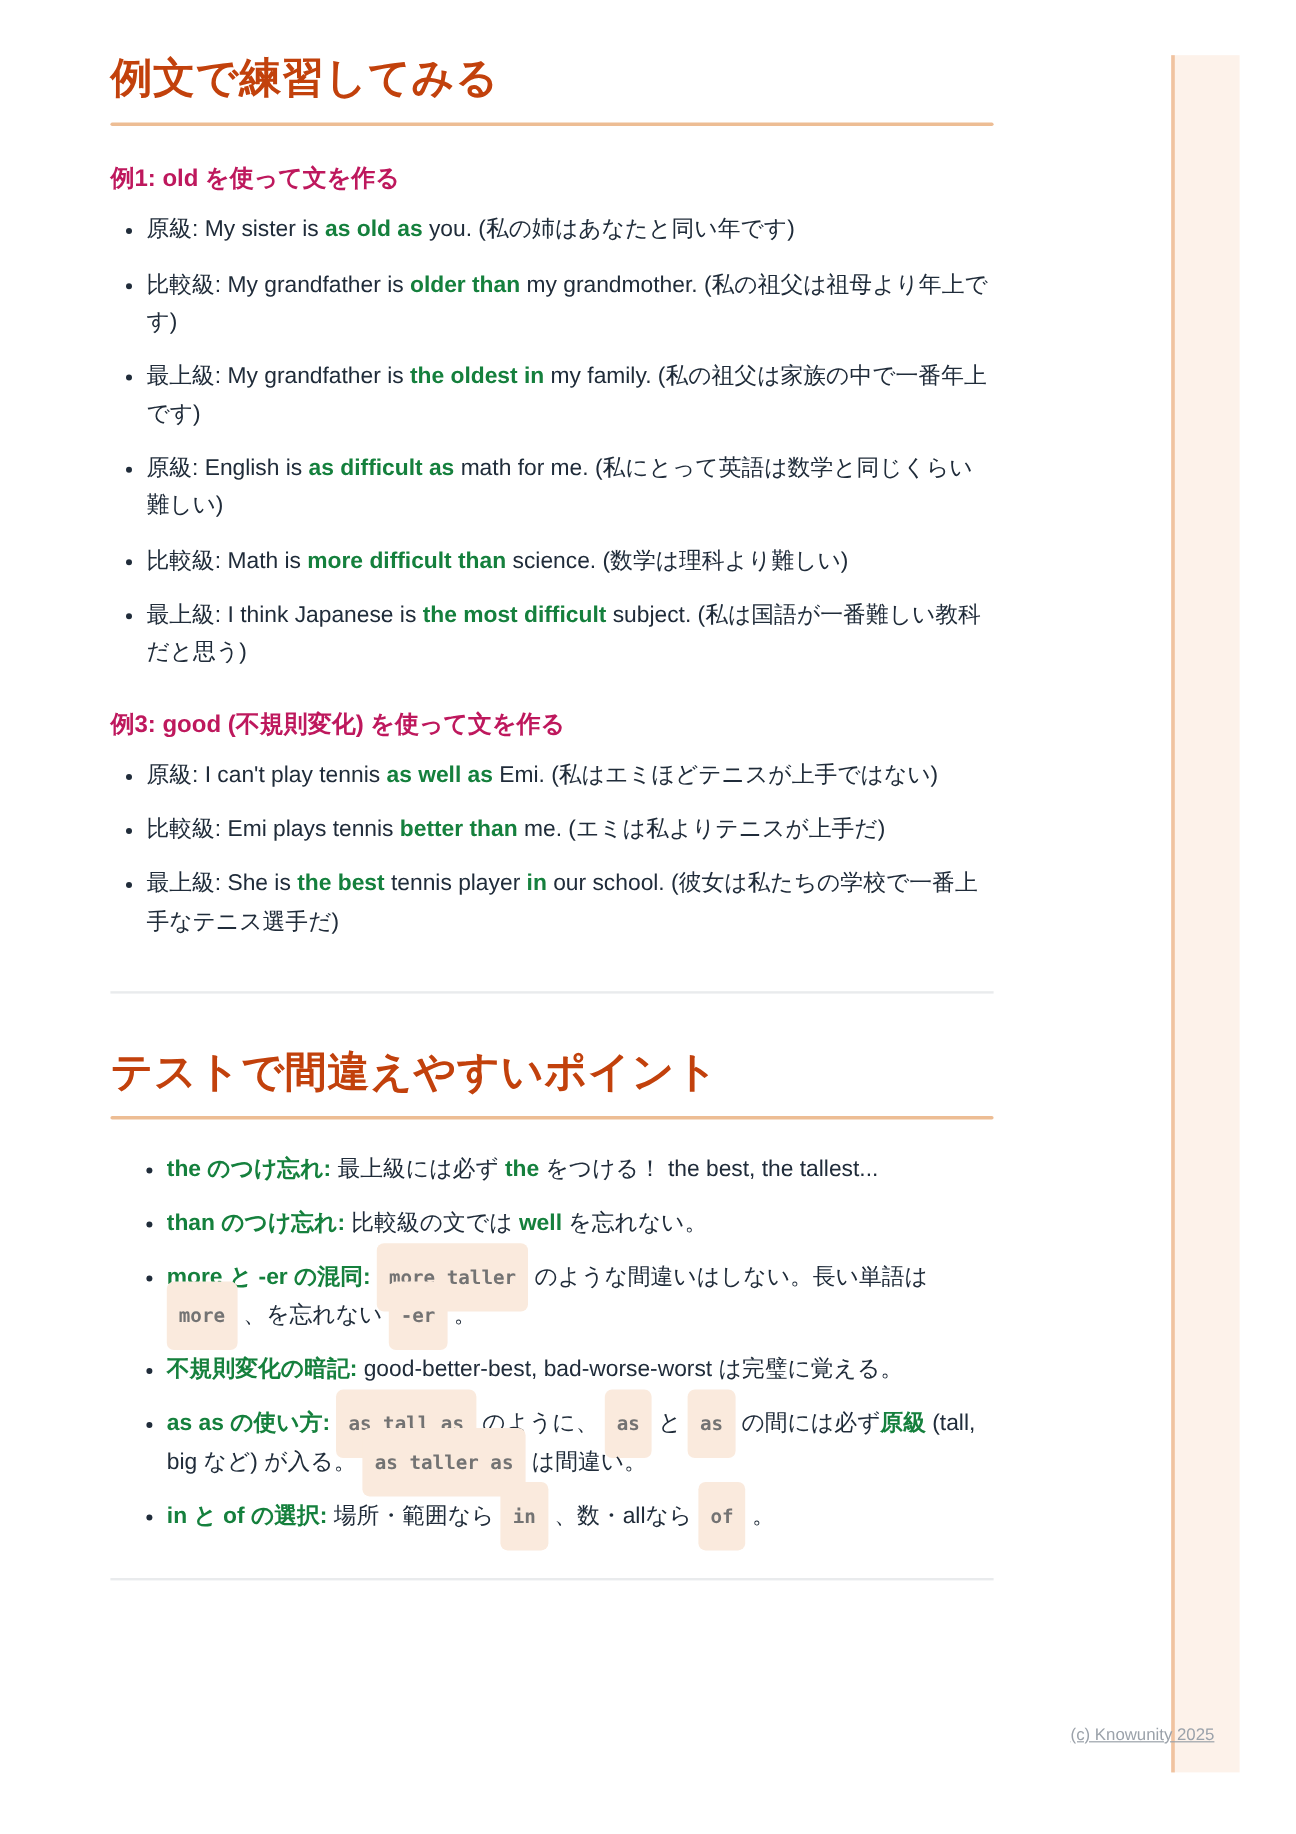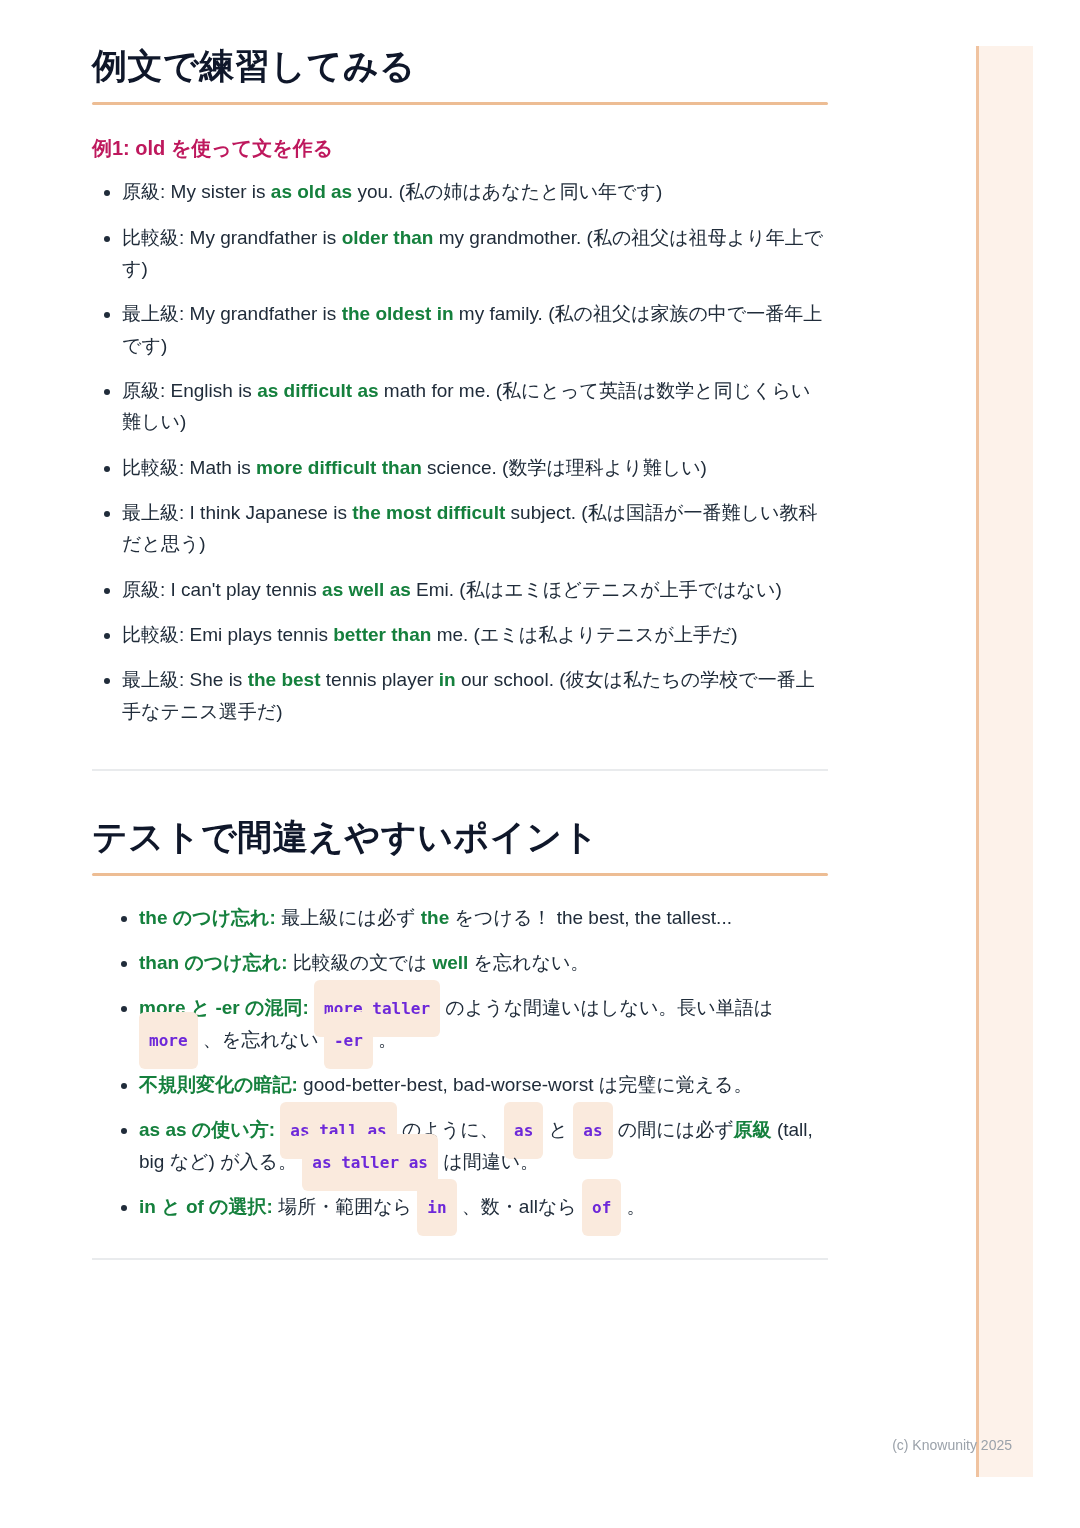--- a/index.html
+++ b/index.html
@@ -9,48 +9,48 @@
     color:#202c3a;position:relative;overflow:hidden;
   }
   .stripe{
     position:absolute;left:976px;top:46px;width:54px;height:1431px;
     background:#fdf2ea;border-left:3px solid #f0c3a0;z-index:1;
   }
   .content{
     position:relative;z-index:2;margin-left:92px;width:736px;padding-top:46px;
   }
   h1{
-    font-size:35px;line-height:1.15;font-weight:bold;color:#0f172a;
+    font-size:35px;line-height:1.15;font-weight:bold;color:#c2410c;
     margin:0;letter-spacing:0.5px;
   }
   .h-rule{height:3px;background:#edbd94;margin-top:16px;border-radius:2px;}
   h3{
     font-size:20px;font-weight:bold;color:#be185d;
     margin:30px 0 14px 0;
   }
   ul{margin:0;padding-left:30px;list-style:disc;}
   ul.example-list li{
     font-size:19px;line-height:1.65;margin-bottom:14px;color:#202c3a;
   }
   ul.pitfall-list{margin-top:26px;}
   ul.pitfall-list li{
     font-size:19px;line-height:1.72;margin-bottom:12px;color:#202c3a;margin-left:17px;
   }
   strong{font-weight:bold;color:#15803d;}
   code.chip{
     font-family:"DejaVu Sans Mono","Liberation Mono",monospace;
-    background:#faeadd;color:#6d28d9;font-size:16px;font-weight:bold;
+    background:#faeadd;color:#737373;font-size:16px;font-weight:bold;
     padding:19px 10px;border-radius:6px;white-space:nowrap;
   }
   .divider{height:2px;background:#e9ebed;margin-top:42px;}
   .divider.mid{margin-bottom:46px;}
   .divider.bottom{margin-top:34px;}
   .footer{
     position:absolute;top:1437px;right:68px;z-index:3;
-    font-size:14px;color:#9ba2aa;
+    font-size:14px;color:#9ba2aa;text-decoration:underline;
   }
 </style>
 </head>
 <body>
 
 <div class="page">
   <div class="stripe"></div>
 
   <div class="content">
 
@@ -64,20 +64,21 @@
           <li><span>比較級: My grandfather is </span><strong>older than</strong><span> my grandmother. (私の祖父は祖母より年上です)</span></li>
           <li><span>最上級: My grandfather is </span><strong>the oldest in</strong><span> my family. (私の祖父は家族の中で一番年上です)</span></li>
         </ul>
 
       <ul class="example-list">
           <li><span>原級: English is </span><strong>as difficult as</strong><span> math for me. (私にとって英語は数学と同じくらい難しい)</span></li>
           <li><span>比較級: Math is </span><strong>more difficult than</strong><span> science. (数学は理科より難しい)</span></li>
           <li><span>最上級: I think Japanese is </span><strong>the most difficult</strong><span> subject. (私は国語が一番難しい教科だと思う)</span></li>
         </ul>
 
+      <h3>例3: good (不規則変化) を使って文を作る</h3>
       <ul class="example-list">
           <li><span>原級: I can't play tennis </span><strong>as well as</strong><span> Emi. (私はエミほどテニスが上手ではない)</span></li>
           <li><span>比較級: Emi plays tennis </span><strong>better than</strong><span> me. (エミは私よりテニスが上手だ)</span></li>
           <li><span>最上級: She is </span><strong>the best</strong><span> tennis player </span><strong>in</strong><span> our school. (彼女は私たちの学校で一番上手なテニス選手だ)</span></li>
         </ul>
     </section>
 
     <div class="divider mid"></div>
 
     <h1>テストで間違えやすいポイント</h1>

